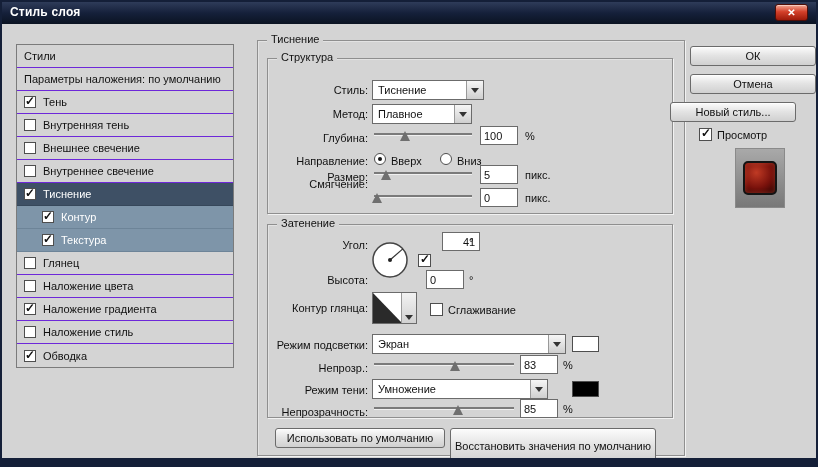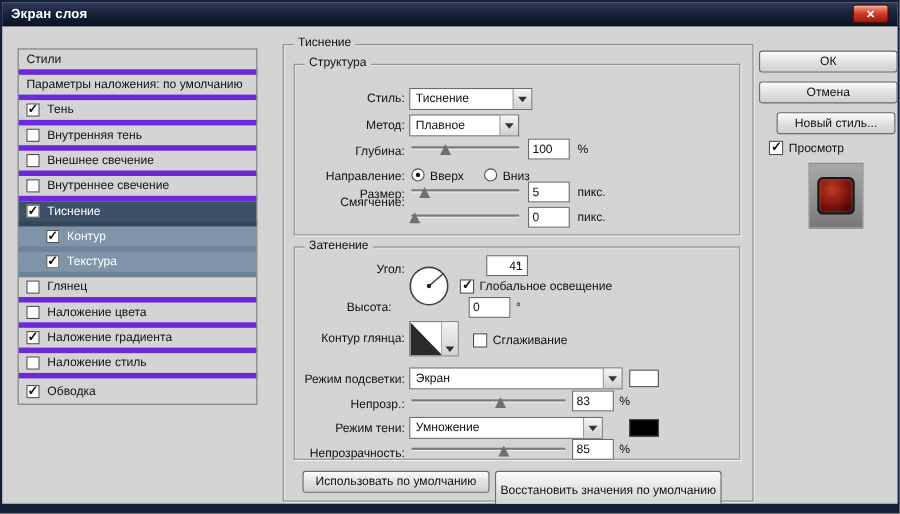--- a/index.html
+++ b/index.html
@@ -2,21 +2,21 @@
 <html><head>
 <meta charset="utf-8">
 <style>
 *{margin:0;padding:0;box-sizing:border-box}
 body{font-family:"Liberation Sans",sans-serif;background:#fff}
 .win{position:relative;width:818px;height:467px;background:#d4d4d4;border:2px solid #141f38;border-bottom:9px solid #141f38;overflow:hidden;font-size:11px;color:#111}
 .titlebar{position:absolute;left:-2px;top:-2px;width:818px;height:24px;background:linear-gradient(#33415f,#15203a 55%,#0b1322);color:#fff;display:flex;align-items:center;padding:0 10px}
 .title{font-size:12px;font-weight:bold;letter-spacing:.2px}
 .close{position:absolute;right:8px;top:2px;width:33px;height:17px;border:1px solid #4f0e07;border-radius:3px;background:linear-gradient(#f2a793,#d4402a 45%,#9c1a0a);color:#fff;display:flex;align-items:center;justify-content:center;font-size:10px;font-weight:bold;box-shadow:inset 0 1px 0 rgba(255,255,255,.45)}
 .list{position:absolute;left:14px;top:42px;width:218px;border:1px solid #7b7b7b;background:#d4d4d4}
-.row{height:23px;display:flex;align-items:center;padding-left:7px;border-bottom:5px solid #6d28d9;position:relative;white-space:nowrap;overflow:hidden}
+.row{height:23px;display:flex;align-items:center;padding-left:7px;border-bottom:1px solid #6d28d9;position:relative;white-space:nowrap;overflow:hidden}
 .row:last-child{border-bottom:none}
 .row.sel{background:#3e5065;color:#fff;border-bottom-color:#36475a}
 .row.sub{background:#7e95a9;color:#fff;border-bottom-color:#6d8498;padding-left:25px}
 .cb{width:12px;height:12px;background:#fff;border:1px solid #4e4e4e;margin-right:7px;position:relative;flex:none}
 .cb b{position:absolute;left:0;top:-3px;font-size:12px;line-height:14px;font-weight:bold;color:#101010}
 .grp{position:absolute;border:1px solid #8f8f8f;box-shadow:1px 1px 0 rgba(255,255,255,.7),inset 1px 1px 0 rgba(255,255,255,.35)}
 .legend{position:absolute;top:-8px;left:9px;background:#d4d4d4;padding:0 4px;font-size:11px}
 .lbl{position:absolute;text-align:right;font-size:11px;line-height:13px}
 .ptxt{position:absolute;font-size:11px;line-height:13px}
 .field{position:absolute;background:#fff;border:1px solid #6b6b6b;font-size:11px;font-family:"Liberation Sans",sans-serif;padding:0 3px;color:#111;outline:none}
@@ -38,21 +38,21 @@
 .swatch{position:absolute;border:1px solid #4e4e4e}
 .preview{position:absolute;left:733px;top:146px;width:50px;height:60px;background:linear-gradient(#a9a9a9,#787878);border:1px solid #8a8a8a;display:flex;align-items:center;justify-content:center}
 .pbtn{width:34px;height:34px;border-radius:5px;background:radial-gradient(circle at 38% 32%,#c03a24,#7a120c 55%,#250302);border:2px solid #141414;box-shadow:inset 0 0 4px rgba(255,120,80,.35)}
 </style>
 </head>
 <body>
 
 <div class="win">
 
   <div class="titlebar">
-    <span class="title">Экран слоя</span>
+    <span class="title">Стиль слоя</span>
   </div>
   <div class="close">
     <span>✕</span>
   </div>
 
   <div class="list">
     <div class="row">
       <span>Стили</span>
     </div>
     <div class="row">
@@ -192,23 +192,22 @@
   <svg class="dial" width="40" height="40">
     <circle cx="20" cy="20" r="17" fill="#ffffff" stroke="#444" stroke-width="1.5"></circle>
     <line x1="20" y1="20" x2="32.8" y2="8.9" stroke="#333" stroke-width="1.2"></line>
     <circle cx="20" cy="20" r="2" fill="#222"></circle>
   </svg>
   <input class="field" style="left: 440px; top: 230px; width: 38px; height: 19px; padding-left: 20px;" value="41">
   <span class="ptxt" style="left:467px;top:234px">°</span>
   <span class="chk" style="left:416px;top:252px">
       <b>✓</b>
     </span>
-  <span class="ptxt" style="left:434px;top:253px">Глобальное освещение</span>
-
-  <span class="lbl" style="left:248px;top:272px;width:106px">Высота:</span>
+
+  <span class="lbl" style="left:260px;top:272px;width:106px">Высота:</span>
   <input class="field" style="left: 424px; top: 268px; width: 38px; height: 19px;" value="0">
   <span class="ptxt" style="left:467px;top:272px">°</span>
 
   <span class="lbl" style="left:260px;top:300px;width:106px">Контур глянца:</span>
   <div class="contour">
     <svg class="ct" width="29" height="30">
       <rect x="0" y="0" width="29" height="30" fill="#ffffff"></rect>
       <polygon points="0,0 0,30 29,30" fill="#2a2a2a"></polygon>
     </svg>
     <span class="drop">
@@ -252,21 +251,21 @@
     <div class="thumb" style="left:60%"></div>
   </div>
   <input class="field" style="left: 518px; top: 397px; width: 38px; height: 19px;" value="85">
   <span class="ptxt" style="left:561px;top:401px">%</span>
 
   <div class="btn" style="left:273px;top:426px;width:170px;height:20px">Использовать по умолчанию</div>
   <div class="btn" style="left:448px;top:426px;width:206px;height:36px">Восстановить значения по умолчанию</div>
 
   <div class="btn" style="left:688px;top:44px;width:126px;height:20px">ОК</div>
   <div class="btn" style="left:688px;top:72px;width:126px;height:20px">Отмена</div>
-  <div class="btn" style="left:704px;top:100px;width:108px;height:20px">Новый стиль...</div>
+  <div class="btn" style="left:668px;top:100px;width:126px;height:20px">Новый стиль...</div>
   <span class="chk" style="left:697px;top:126px">
       <b>✓</b>
     </span>
   <span class="ptxt" style="left:715px;top:127px">Просмотр</span>
   <div class="preview">
     <div class="pbtn"></div>
   </div>
 
 </div>
 

